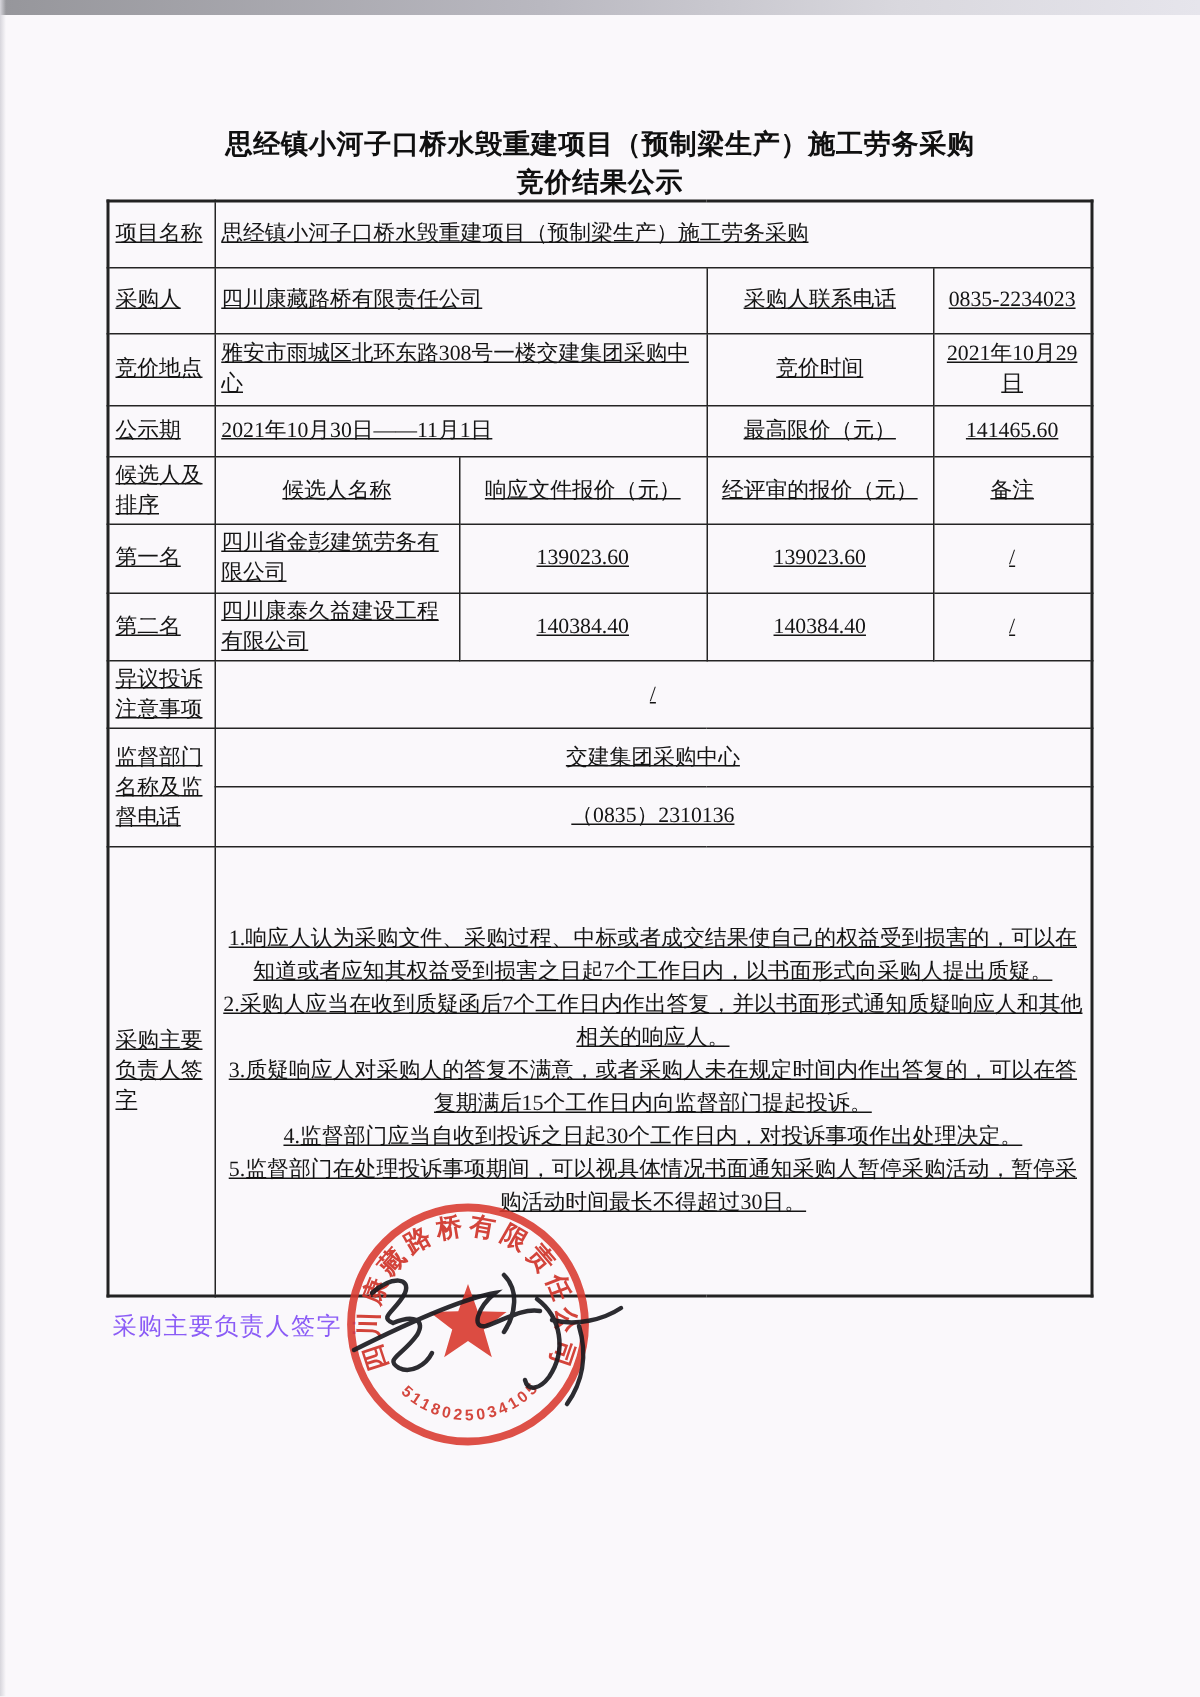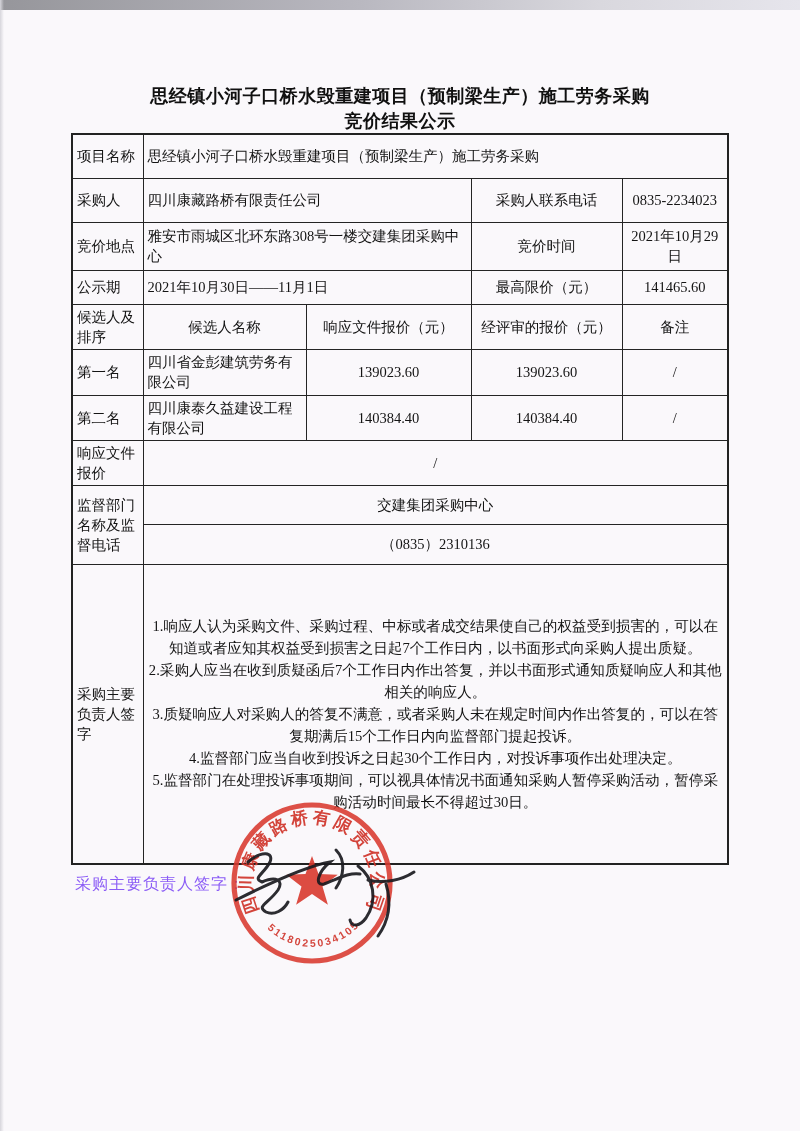--- a/index.html
+++ b/index.html
@@ -16,21 +16,21 @@
     position:absolute;top:84px;left:0;width:800px;text-align:center;
     font-family:"Liberation Sans","DejaVu Sans",sans-serif;
     font-weight:700;font-size:18px;line-height:25px;color:#101010;letter-spacing:.5px;
   }
   table.doc{
     position:absolute;left:71px;top:133px;width:656px;
     border-collapse:collapse;table-layout:fixed;
     border:2px solid #222;
     font-size:14.5px;line-height:20px;color:#141414;
   }
-  table.doc td{border:1.6px solid #242424;vertical-align:middle;padding:2px 4px;overflow:hidden;}
+  table.doc td{border:1.6px solid #242424;vertical-align:middle;padding:2px 4px;overflow:hidden;text-decoration:underline;}
   td.lbl{padding-left:5px;text-align:left;}
   td.lbl-c{text-align:left;padding:2px 2px;}
   td.val-l{text-align:left;padding-left:7px;}
   td.c{text-align:center;}
   td.obj{padding:6px 8px 6px 7px;line-height:22px;font-size:14.6px;text-align:center;}
   .obj div{margin:0;}
   .sig-label{
     position:absolute;left:75px;top:874px;font-size:16px;letter-spacing:1px;color:#8b5cf6;
   }
   .stamp-wrap{position:absolute;left:218px;top:788px;width:230px;height:205px;}
@@ -101,21 +101,21 @@
 
   <tr style="height:45px">
     <td class="lbl">第二名</td>
     <td class="val-l">四川康泰久益建设工程有限公司</td>
     <td class="c">140384.40</td>
     <td class="c">140384.40</td>
     <td class="c">/</td>
   </tr>
 
   <tr style="height:41px">
-    <td class="lbl">响应文件报价</td>
+    <td class="lbl">异议投诉注意事项</td>
     <td class="c" colspan="4">/</td>
   </tr>
 
   <tr style="height:39px">
     <td class="lbl-c" rowspan="2">监督部门名称及监督电话</td>
     <td class="c" colspan="4">交建集团采购中心</td>
   </tr>
   <tr style="height:40px">
     <td class="c" colspan="4">（0835）2310136</td>
   </tr>

